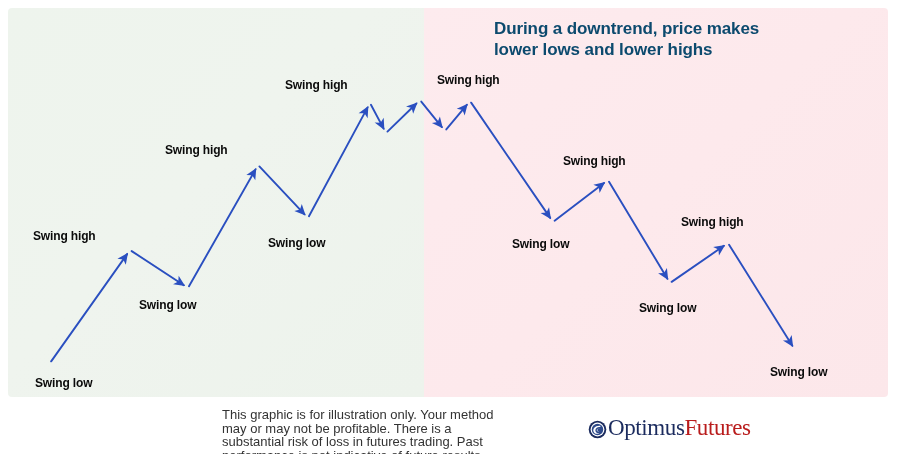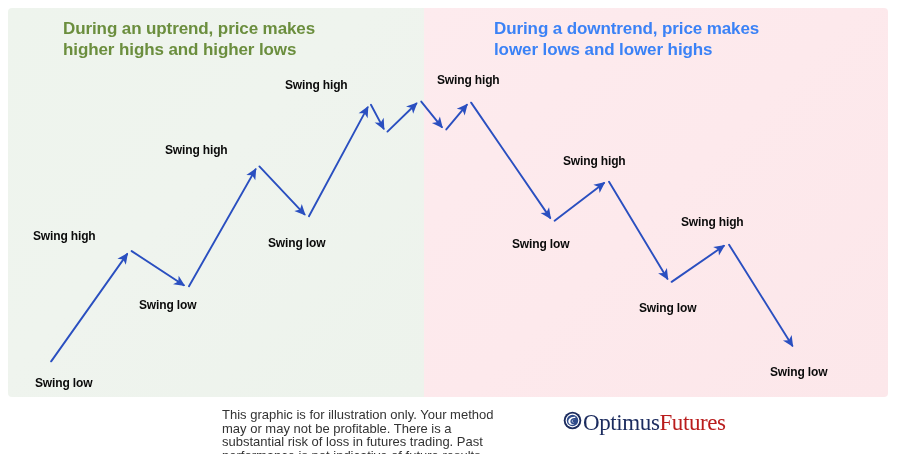--- a/index.html
+++ b/index.html
@@ -49,21 +49,21 @@
     white-space: pre-line;
   }
   #heading-uptrend {
     left: 63px;
     top: 18px;
     color: #6b8e3e;
   }
   #heading-downtrend {
     left: 494px;
     top: 18px;
-    color: #3b82f6;
+    color: #0c4a6e;
   }
 
   
   .swing-label {
     position: absolute;
     font-weight: bold;
     font-size: 12px;
     color: #0a0a0a;
     white-space: nowrap;
     letter-spacing: -0.15px;
@@ -85,24 +85,24 @@
     left: 222px;
     top: 408px;
     width: 272px;
     font-size: 13px;
     line-height: 13.5px;
     color: #333333;
     white-space: pre-line;
   }
   #logo {
     position: absolute;
-    left: 563px;
+    left: 588px;
     top: 411px;
     display: flex;
-    align-items: flex-start;
+    align-items: flex-end;
     height: 28px;
   }
   #logo-mark {
     width: 19px;
     height: 19px;
     margin-right: 1px;
     flex: 0 0 auto;
   }
   #logo-optimus {
     font-family: "Liberation Serif", serif;
@@ -120,22 +120,20 @@
   }
 </style>
 </head>
 <body>
 
 <div id="page">
 
   <div class="panel" id="panel-uptrend"></div>
   <div class="panel" id="panel-downtrend"></div>
 
-  <div class="heading" id="heading-uptrend">During an uptrend, price makes
-higher highs and higher lows</div>
   <div class="heading" id="heading-downtrend">During a downtrend, price makes
 lower lows and lower highs</div>
 
   <svg id="zigzag" viewBox="0 0 900 454">
     <defs>
       <marker id="arrowhead" markerWidth="7" markerHeight="7" refX="5.4" refY="3" orient="auto" markerUnits="strokeWidth">
         <path d="M0.4,0.3 L6.2,3 L0.4,5.7 L1.9,3 Z" fill="#2a4fc0"></path>
       </marker>
     </defs>
     <g id="zigzag-segments" stroke="#2a4fc0" stroke-width="1.9" fill="none" stroke-linecap="round" marker-end="url(#arrowhead)">

